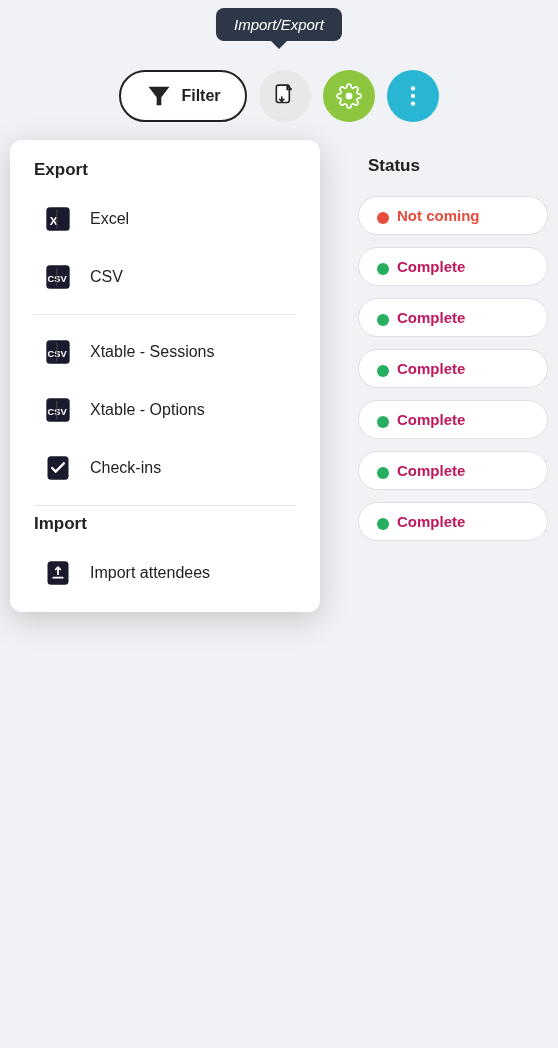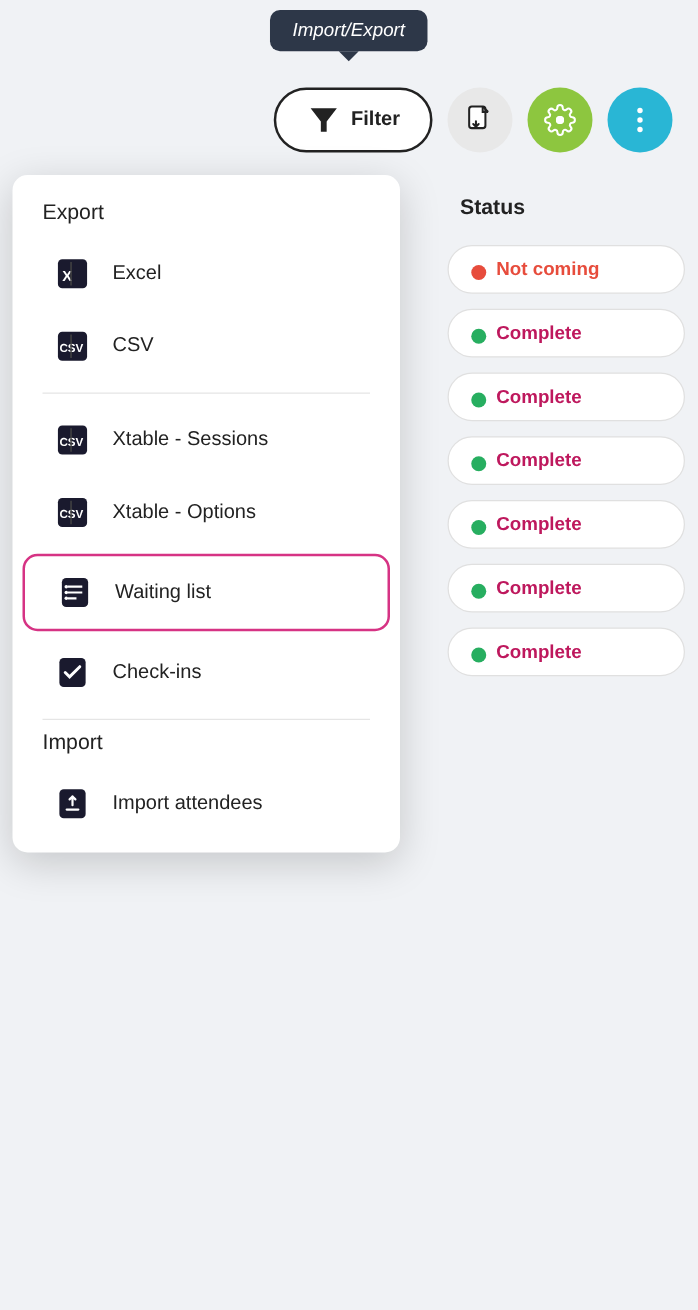--- a/index.html
+++ b/index.html
@@ -23,21 +23,21 @@
     }
 
     
     .toolbar {
       position: absolute;
       top: 70px;
       left: 0;
       width: 558px;
       display: flex;
       align-items: center;
-      justify-content: flex-end;
+      justify-content: center;
       gap: 12px;
       padding: 0 20px;
     }
 
     .filter-btn {
       display: flex;
       align-items: center;
       gap: 8px;
       border: 2px solid #222;
       border-radius: 30px;
@@ -111,21 +111,21 @@
       left: 10px;
       width: 310px;
       background: #fff;
       border-radius: 12px;
       box-shadow: 0 8px 32px rgba(0,0,0,0.18);
       z-index: 50;
       padding: 20px 0 10px 0;
     }
 
     .menu-section-label {
-      font-weight: 400;
+      font-weight: 700;
       font-size: 17px;
       color: #222;
       padding: 0 24px 10px 24px;
     }
 
     .menu-item {
       display: flex;
       align-items: center;
       gap: 16px;
       padding: 13px 24px;
@@ -292,34 +292,20 @@
     <div class="menu-icon">
       <svg width="28" height="28" viewBox="0 0 24 24">
         <rect x="2" y="2" width="20" height="20" rx="3" fill="#1a1a2e"></rect>
         <text x="3" y="16" font-size="8" font-weight="bold" fill="white" font-family="Arial">CSV</text>
         <line x1="11" y1="4" x2="11" y2="20" stroke="#444" stroke-width="1"></line>
       </svg>
     </div>
     <span>Xtable - Options</span>
   </div>
 
-  <div class="menu-item highlighted">
-    <div class="menu-icon">
-      <svg width="28" height="28" viewBox="0 0 24 24">
-        <rect x="3" y="2" width="18" height="20" rx="3" fill="#1a1a2e"></rect>
-        <line x1="7" y1="8" x2="17" y2="8" stroke="white" stroke-width="1.5"></line>
-        <line x1="7" y1="12" x2="17" y2="12" stroke="white" stroke-width="1.5"></line>
-        <line x1="7" y1="16" x2="13" y2="16" stroke="white" stroke-width="1.5"></line>
-        <circle cx="6" cy="8" r="1.2" fill="white"></circle>
-        <circle cx="6" cy="12" r="1.2" fill="white"></circle>
-        <circle cx="6" cy="16" r="1.2" fill="white"></circle>
-      </svg>
-    </div>
-    <span>Waiting list</span>
-  </div>
 
   <div class="menu-item">
     <div class="menu-icon">
       <svg width="28" height="28" viewBox="0 0 24 24">
         <rect x="3" y="2" width="18" height="20" rx="3" fill="#1a1a2e"></rect>
         <polyline points="7,12 10,15 17,8" stroke="white" stroke-width="2" fill="none" stroke-linecap="round"></polyline>
       </svg>
     </div>
     <span>Check-ins</span>
   </div>

